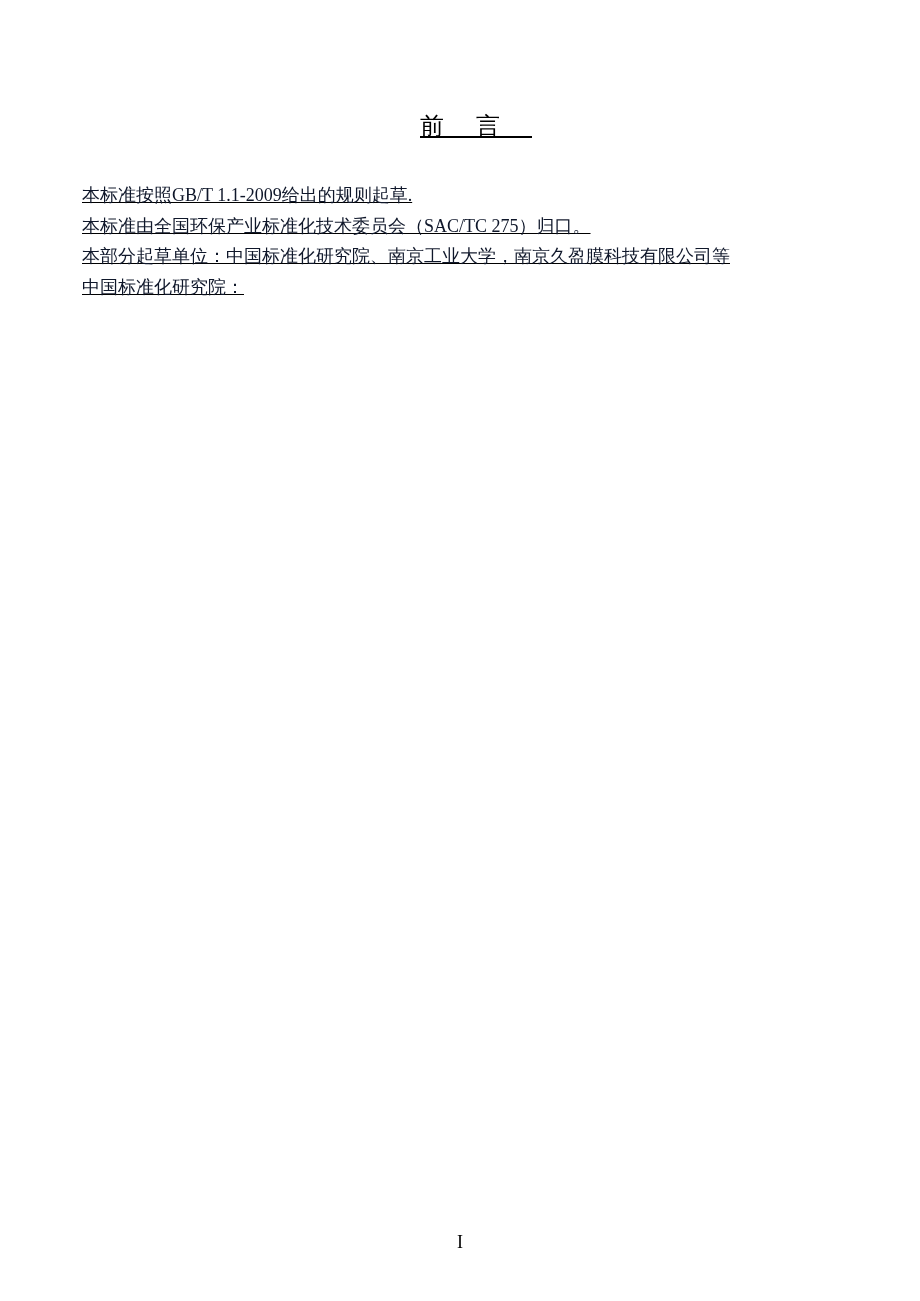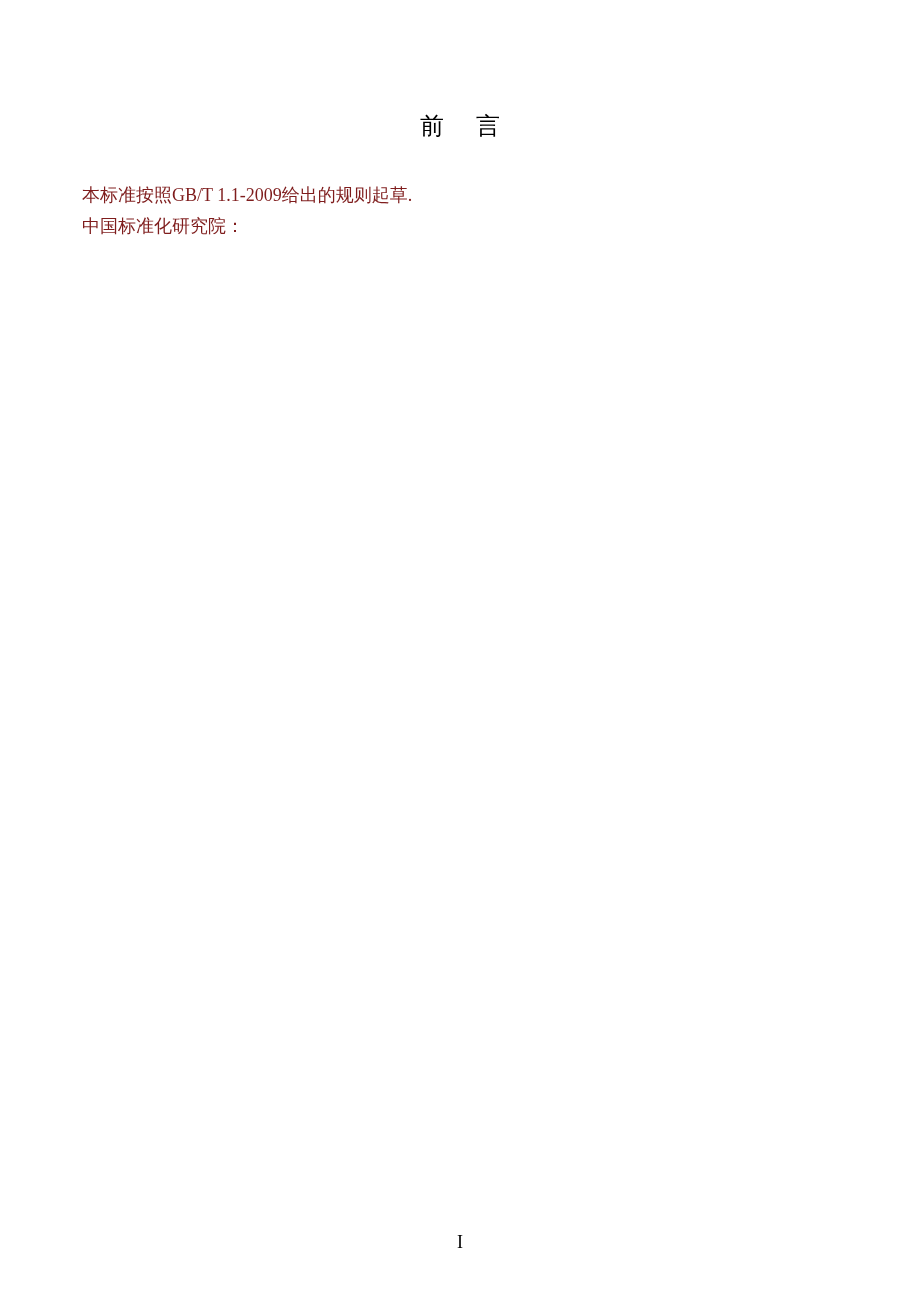--- a/index.html
+++ b/index.html
@@ -9,33 +9,34 @@
     }
     body {
       width: 920px;
       height: 1301px;
       background: #ffffff;
       font-family: "SimSun", "宋体", serif;
       position: relative;
     }
     .page {
       padding: 110px 82px 0 82px;
+      text-decoration: underline;
     }
     .title {
       text-align: center;
       font-size: 24px;
       font-weight: normal;
       letter-spacing: 32px;
       margin-bottom: 38px;
       padding-left: 32px;
     }
     .content {
       font-size: 18px;
       line-height: 1.7;
-      color: #7f1d1d;
+      color: #0f172a;
     }
     .content p {
       margin: 0;
     }
     .page-number {
       position: absolute;
       bottom: 48px;
       left: 0;
       right: 0;
       text-align: center;
@@ -43,16 +44,18 @@
       font-family: "Times New Roman", serif;
     }
   </style>
 </head>
 <body>
 
 <div class="page">
   <h1 class="title">前言</h1>
   <div class="content">
     <p>本标准按照GB/T 1.1-2009给出的规则起草.</p>
+    <p>本标准由全国环保产业标准化技术委员会（SAC/TC 275）归口。</p>
+    <p>本部分起草单位：中国标准化研究院、南京工业大学，南京久盈膜科技有限公司等</p>
     <p>中国标准化研究院：</p>
   </div>
 </div>
 <div class="page-number">I</div>
 
 </body></html>

